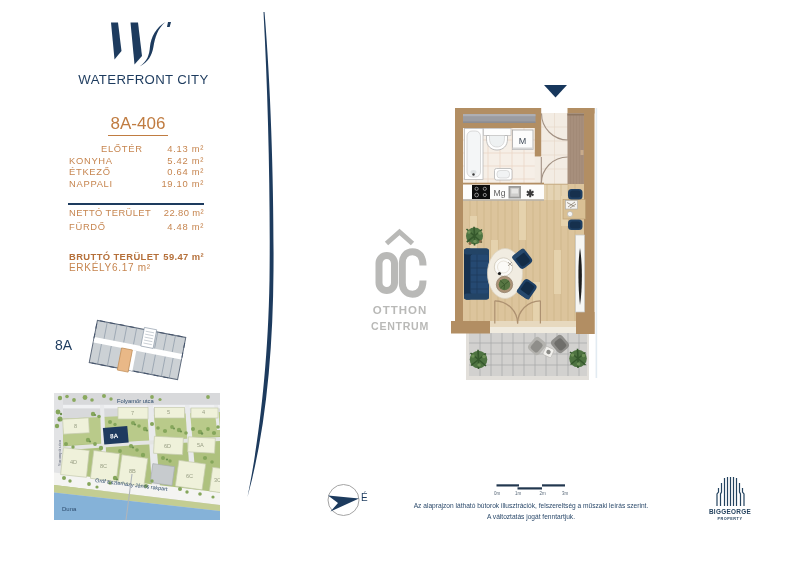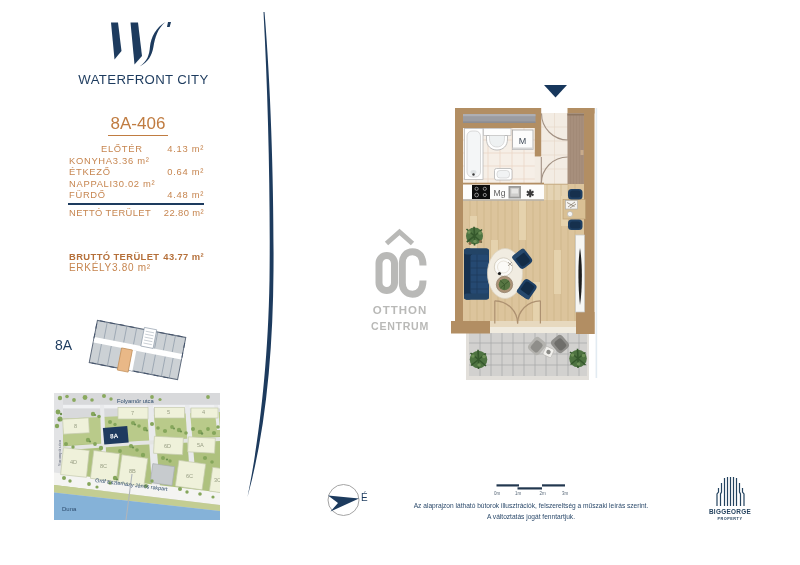--- a/index.html
+++ b/index.html
@@ -26,54 +26,54 @@
   <path d="M24.5,7 C31,85 34,185 33.5,265 C33,345 26,425 7.5,492 C18,440 28,365 29.5,275 C30.5,190 28,90 23.5,7 Z" fill="#1d3b5e"></path>
 </svg>
 
 <div class="abs" style="left:108px;top:114px;width:60px;text-align:center;font-size:17px;color:#c07c41;border-bottom:1.6px solid #c07c41;padding-bottom:1px;">8A-406</div>
 
 <div class="abs" style="left:69px;top:143px;width:135px;font-size:9.4px;color:#c6854f;letter-spacing:0.7px;line-height:11.5px;">
   <div style="display:flex;justify-content:space-between;padding-left:32px;">
       <span>ELŐTÉR</span>
       <span>4.13 m²</span>
     </div>
-  <div style="display:flex;justify-content:flex-start;">
+  <div style="display:flex;justify-content:space-between;">
       <span>KONYHA</span>
-      <span>3.36 m²</span>
+      <span>5.42 m²</span>
     </div>
   <div style="display:flex;justify-content:space-between;">
       <span>ÉTKEZŐ</span>
       <span>0.64 m²</span>
     </div>
-  <div style="display:flex;">
+  <div style="display:flex;justify-content:space-between;">
       <span>NAPPALI</span>
-      <span>30.02 m²</span>
+      <span>19.10 m²</span>
     </div>
-  <div style="display:flex;justify-content:space-between;">
+  <div style="display:flex;justify-content:space-between;margin-top:32px;">
       <span>FÜRDŐ</span>
       <span>4.48 m²</span>
     </div>
 </div>
 
 <div class="abs" style="left:68px;top:202.5px;width:136px;height:2px;background:#1d3b5e;"></div>
 
 <div class="abs" style="left:69px;top:207px;width:135px;font-size:9.4px;color:#c6854f;letter-spacing:0.4px;line-height:12px;">
   <div style="display:flex;justify-content:space-between;white-space:nowrap;">
       <span>NETTÓ TERÜLET</span>
       <span>22.80 m²</span>
     </div>
   <div style="display:flex;justify-content:space-between;white-space:nowrap;font-weight:bold;color:#b5703a;margin-top:32px;">
       <span>BRUTTÓ TERÜLET</span>
-      <span>43.77 m²</span>
+      <span>59.47 m²</span>
     </div>
 </div>
 
 <div class="abs" style="left:69px;top:242px;width:135px;font-size:10px;color:#c6854f;letter-spacing:0.7px;display:flex;margin-top:20px;">
   <span>ERKÉLY</span>
-    <span>3.80 m²</span>
+    <span>6.17 m²</span>
 </div>
 
 <div class="abs navy" style="left:55px;top:337px;font-size:14px;">8A</div>
 
 <svg class="abs" style="left:80px;top:310px;" width="115" height="80" viewBox="80 310 115 80">
   <g transform="rotate(11 137.5 350)">
     <rect x="92.5" y="328.5" width="90" height="43" fill="#ccd1d5" stroke="#5f6b7c" stroke-width="1"></rect>
     <g stroke="#8492a1" stroke-width="0.6" fill="none">
       <line x1="102.5" y1="328.5" x2="102.5" y2="345.5"></line>
       <line x1="112.5" y1="328.5" x2="112.5" y2="345.5"></line>

